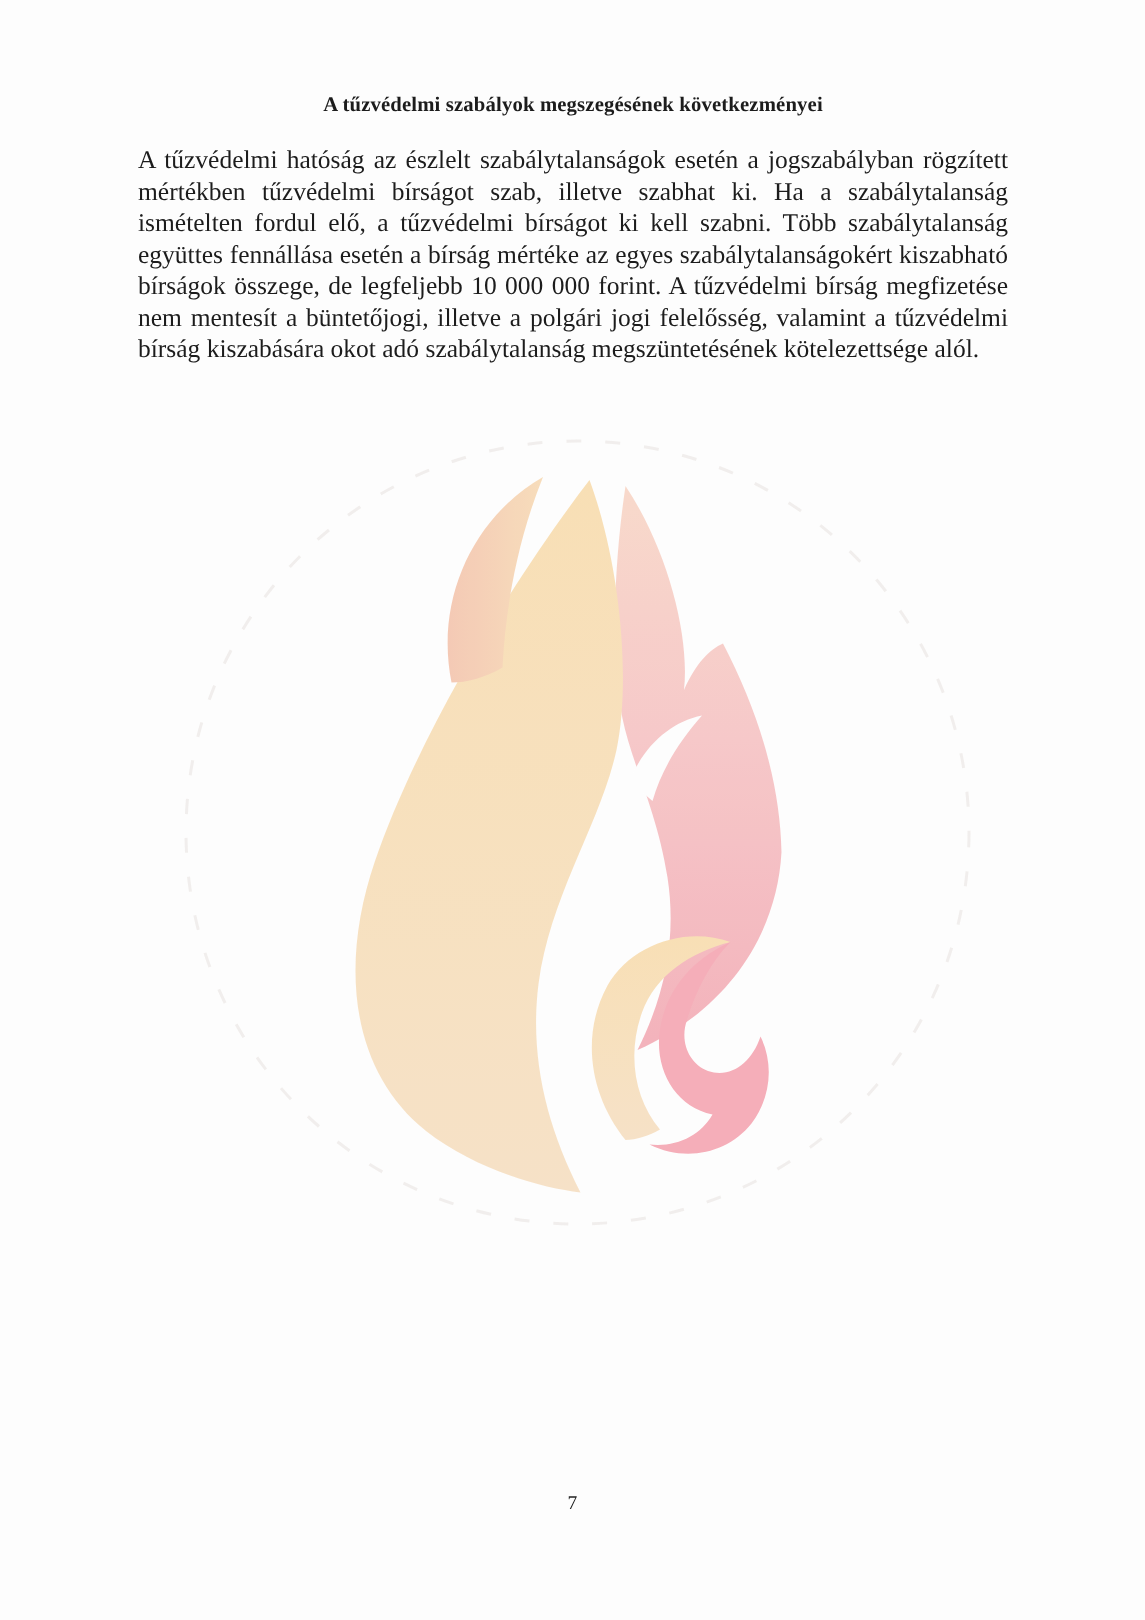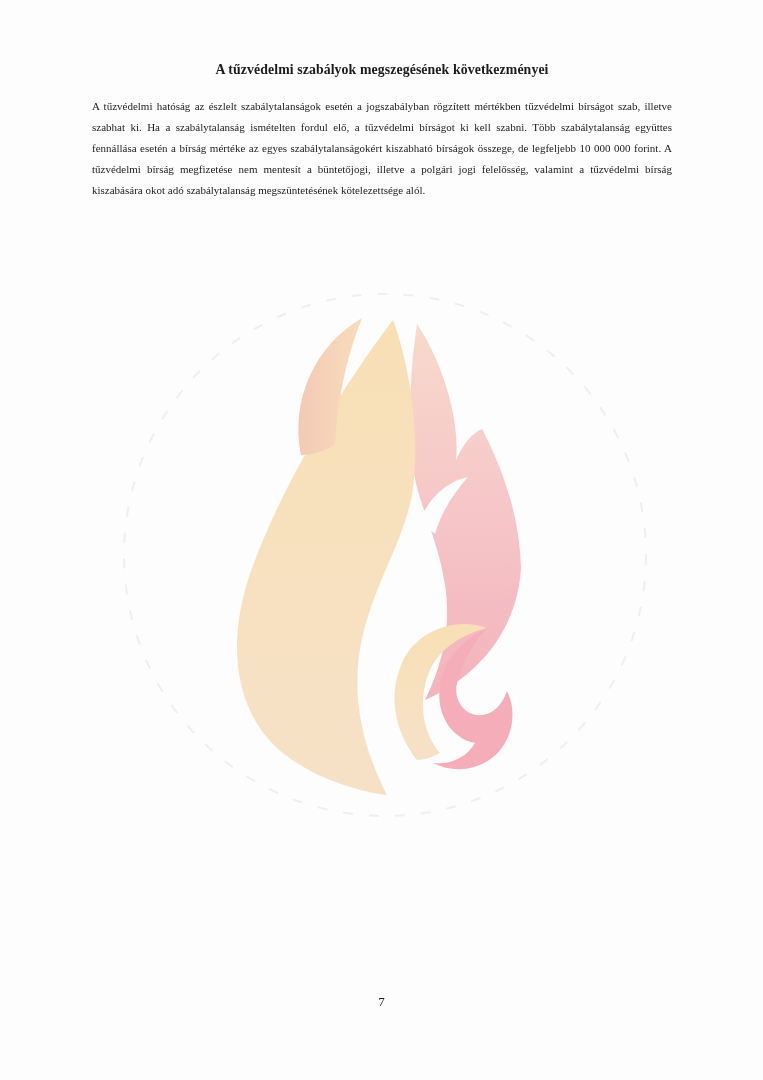--- a/index.html
+++ b/index.html
@@ -26,21 +26,21 @@
     font-weight: bold;
     font-size: 13.8px;
     letter-spacing: 0.1px;
   }
   .doc-paragraph {
     position: absolute;
     top: 96px;
     left: 92px;
     width: 580px;
     text-align: justify;
-    font-size: 11px;
+    font-size: 17px;
     line-height: 21px;
   }
   .watermark {
     position: absolute;
     left: 112px;
     top: 282px;
     width: 546px;
     height: 546px;
     opacity: 0.9;
     pointer-events: none;

